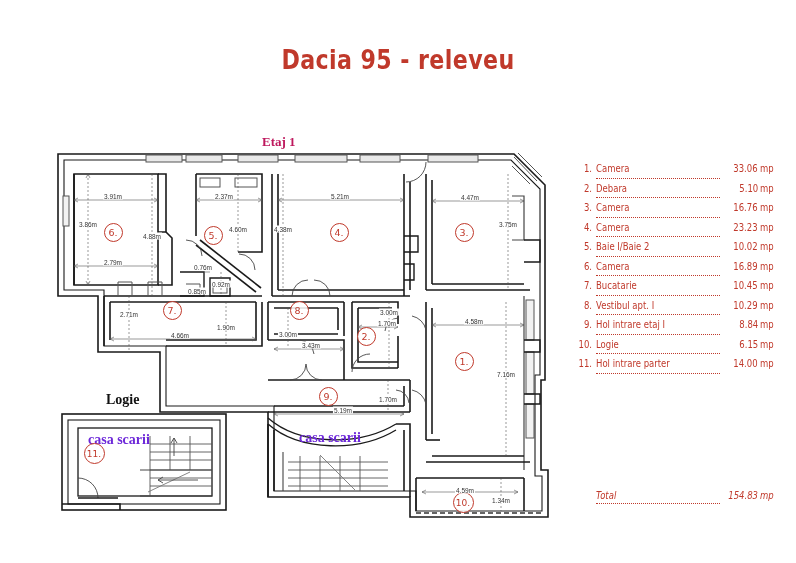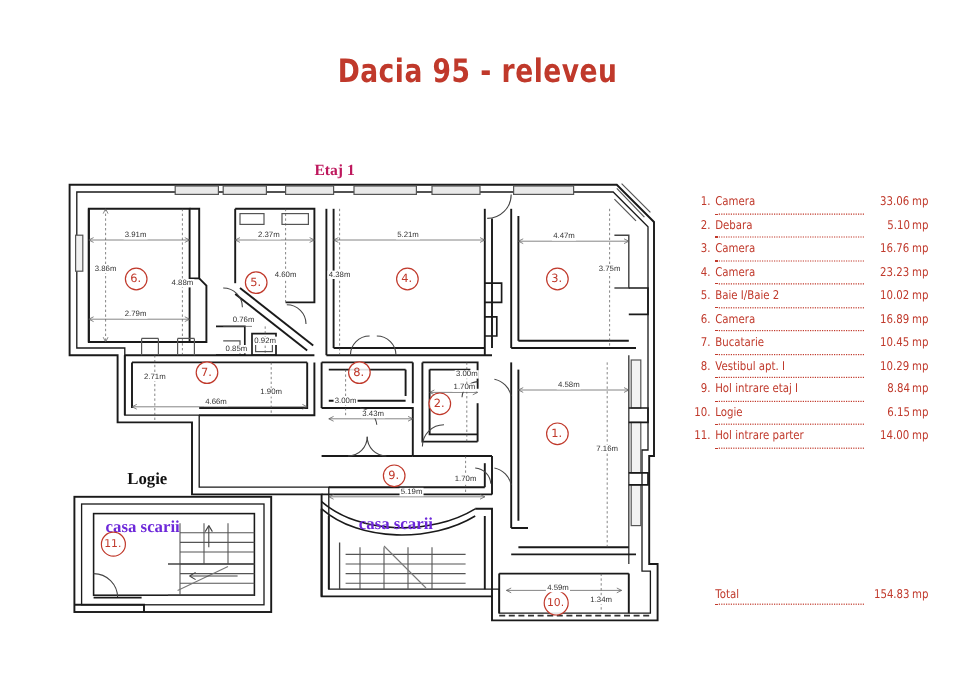--- a/index.html
+++ b/index.html
@@ -117,21 +117,21 @@
     transform-origin: left center;
   }
   #legend-total {
     position: absolute;
     left: 572px;
     top: 490px;
     width: 210px;
     color: #c0392b;
     font-family: "DejaVu Sans", sans-serif;
   }
-  #legend-total .legend-row { height: 18px; }
+  #legend-total .legend-row { height: 18px; font-style: italic; }
   #legend-total .legend-name { left: 24px; }
 
   
   #plan-wrap {
     position: absolute;
     left: 0; top: 0;
     width: 796px; height: 563px;
     pointer-events: none;
   }
   .badge {

